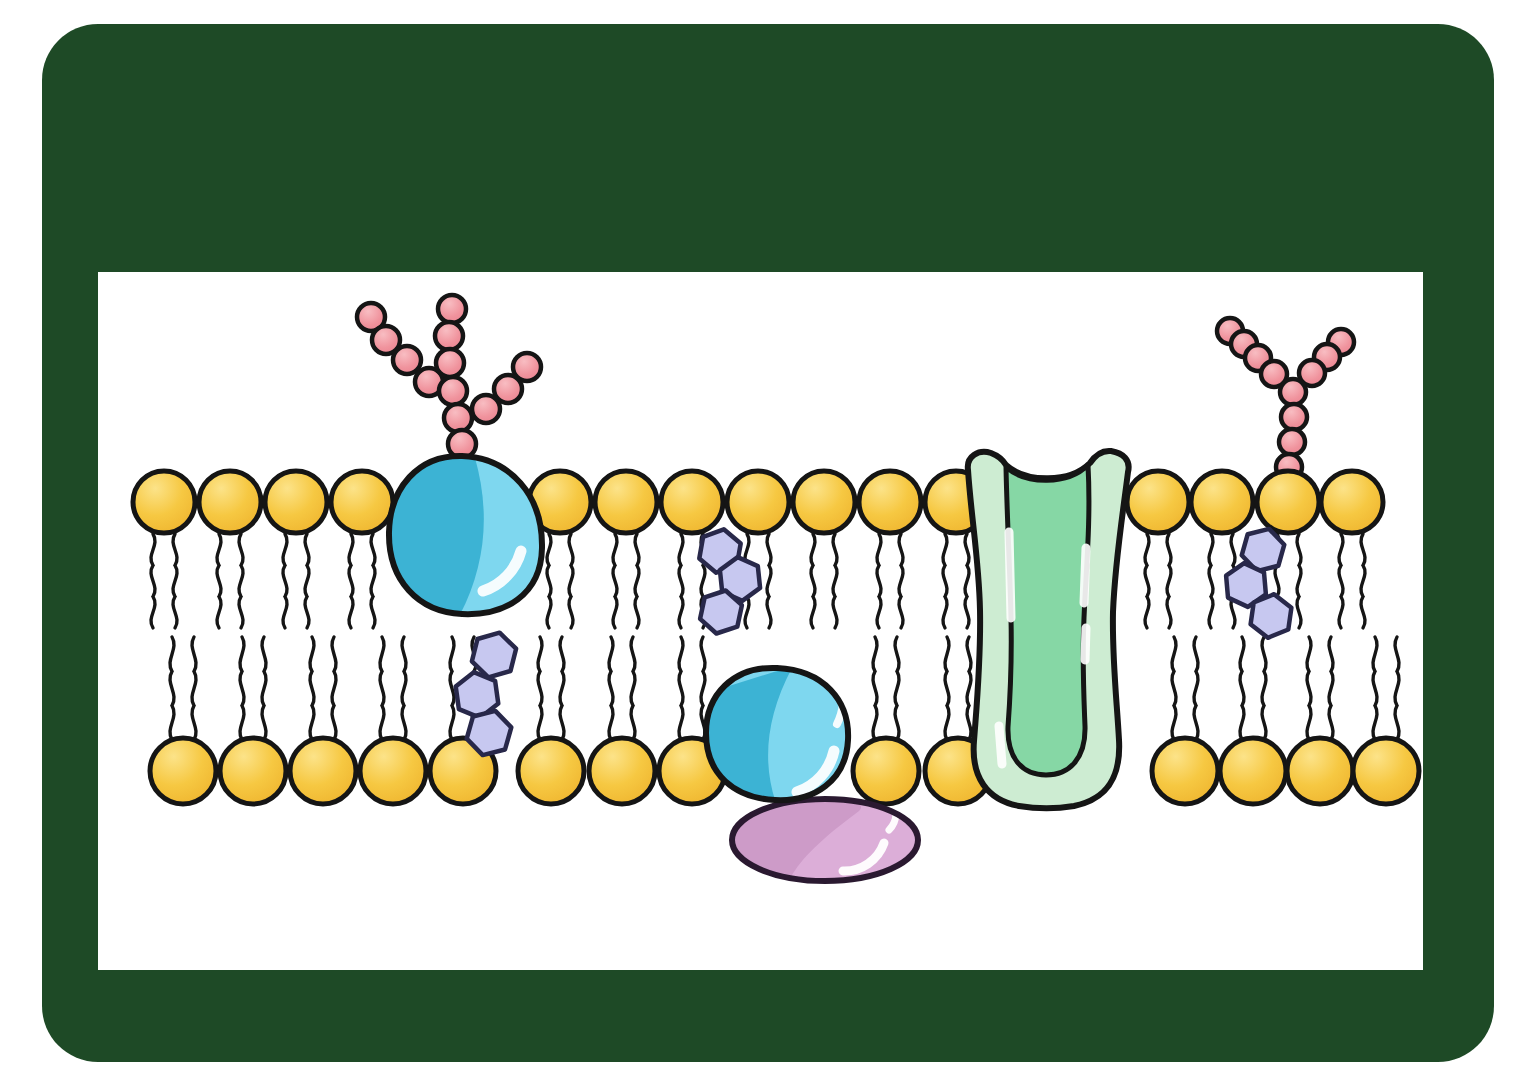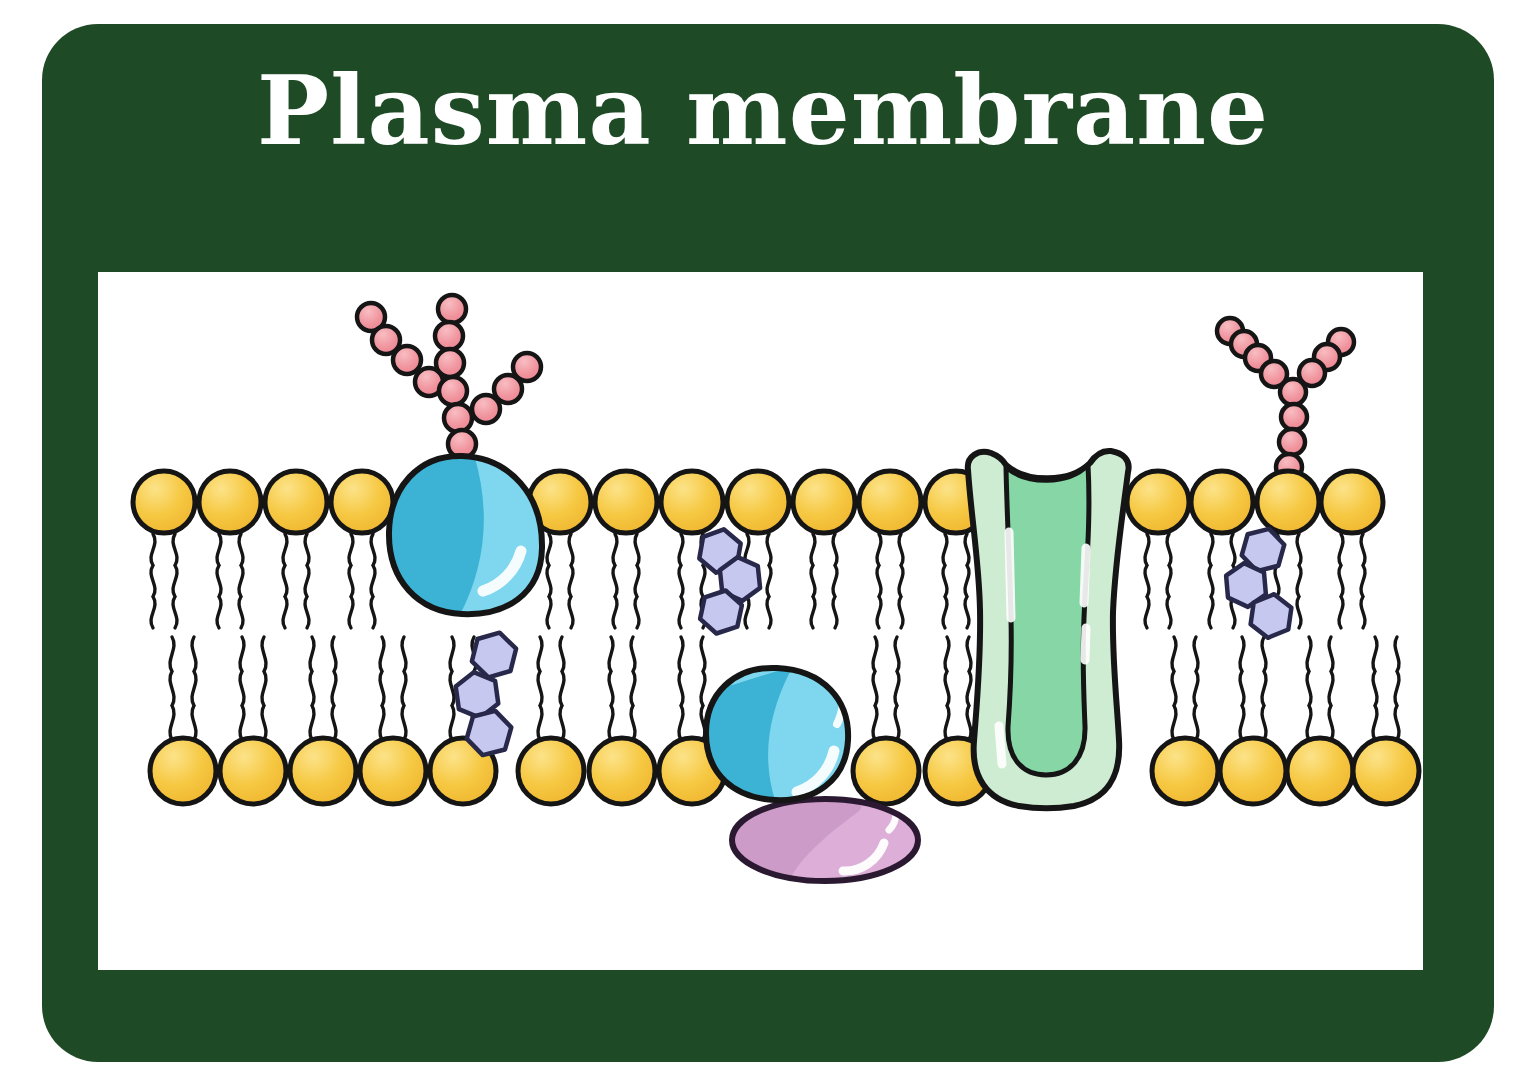--- a/index.html
+++ b/index.html
@@ -10,21 +10,20 @@
          font-family:"DejaVu Serif", serif;font-weight:bold;font-size:96px;
          letter-spacing:1px;line-height:1.1;}
   .panel{position:absolute;left:98px;top:272px;width:1325px;height:698px;background:#ffffff;}
   svg{display:block;width:100%;height:100%;}
 </style>
 </head>
 <body>
 
 <div class="stage">
   <div class="card" style="background: rgb(30, 74, 38);"></div>
-  <h1 class="title" style="color: rgb(255, 255, 255);">Plasma membrane</h1>
   <div class="panel">
     <svg viewBox="98 272 1325 698" preserveAspectRatio="xMidYMid meet">
         <defs>
           <radialGradient id="headGrad" cx="36%" cy="28%" r="80%">
             <stop offset="0%" stop-color="#FCE389"></stop>
             <stop offset="55%" stop-color="#F6C842"></stop>
             <stop offset="100%" stop-color="#EFB52F"></stop>
           </radialGradient>
           <radialGradient id="beadGrad" cx="40%" cy="30%" r="80%">
             <stop offset="0%" stop-color="#F8BDC2"></stop>

